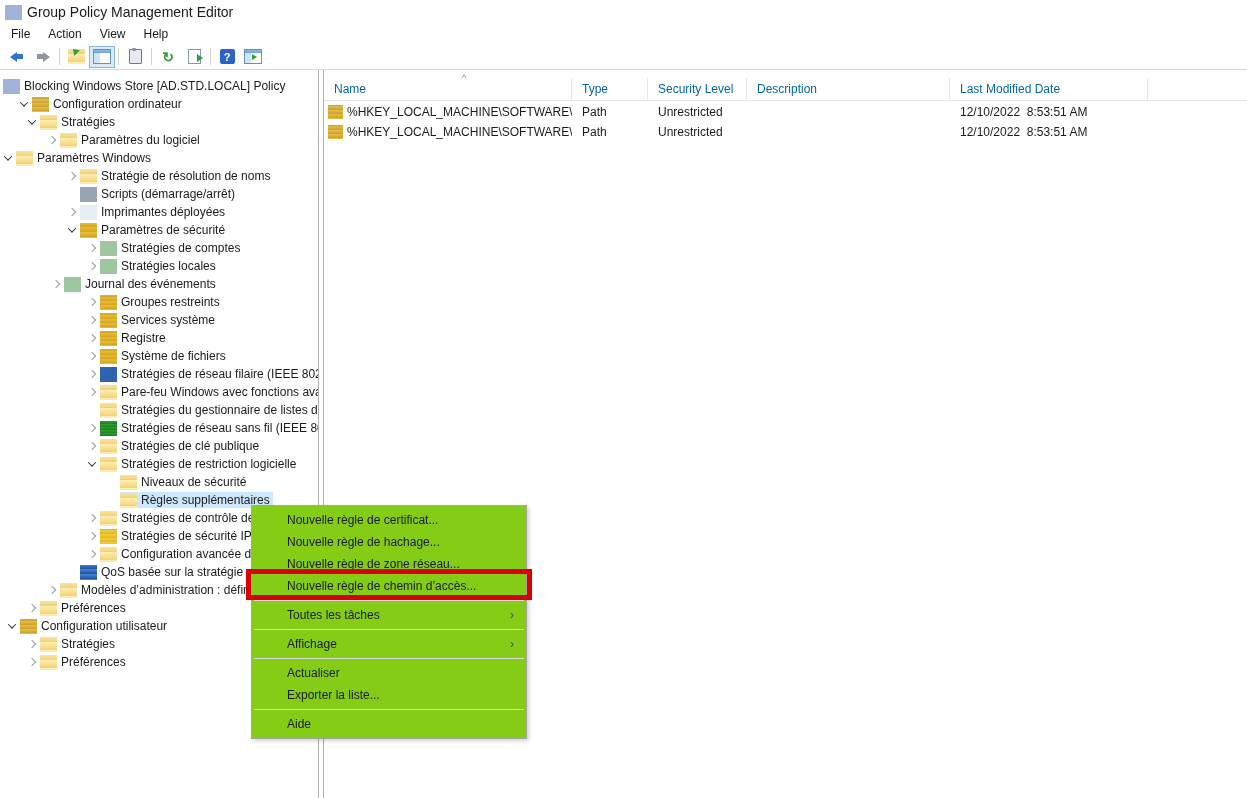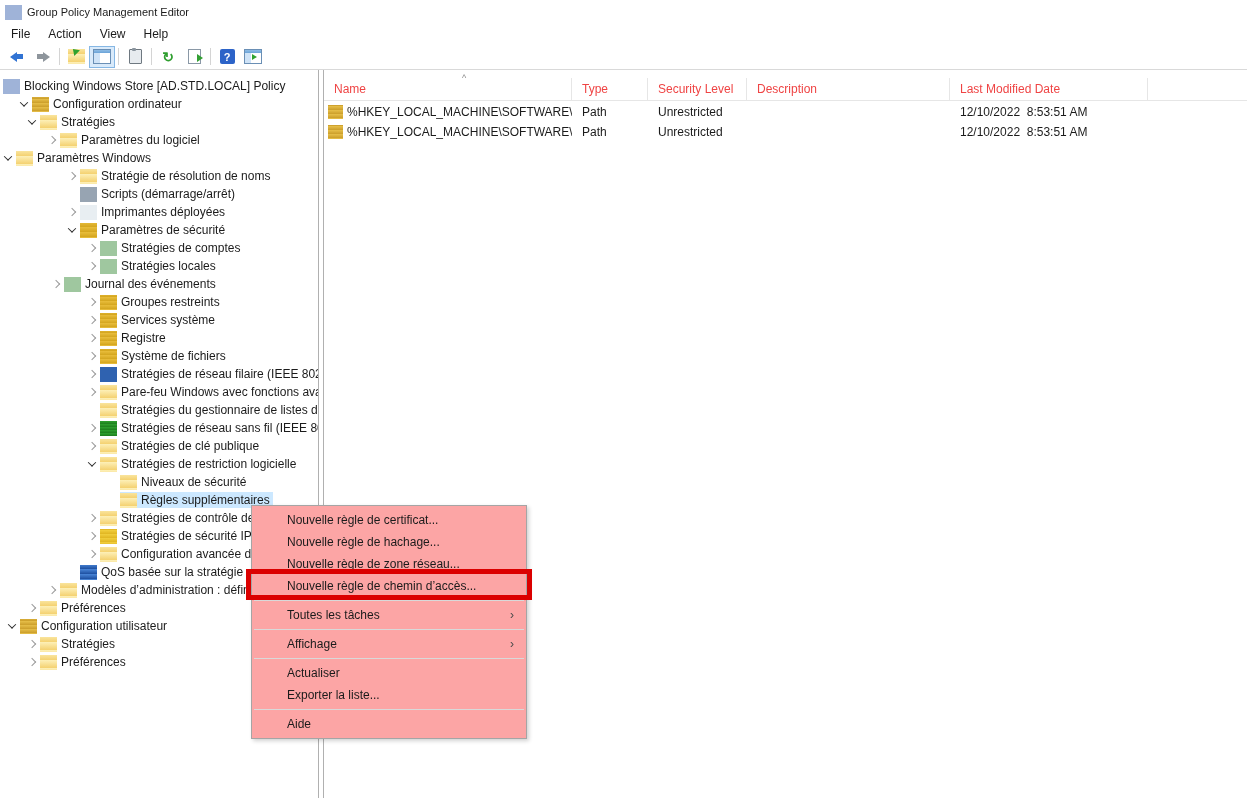--- a/index.html
+++ b/index.html
@@ -3,21 +3,21 @@
 <meta charset="utf-8">
 <style>
   html,body{margin:0;padding:0}
   body{
     width:1247px;height:798px;overflow:hidden;position:relative;
     background:#ffffff;color:#1b1b1b;
     font-family:"Liberation Sans", sans-serif;font-size:12px;
   }
   
   .titlebar{height:24px;display:flex;align-items:center;padding-left:5px;gap:5px}
-  .titlebar .title{font-size:11px}
+  .titlebar .title{font-size:14px}
   .menubar{height:20px;display:flex;align-items:center;padding-left:2px}
   .menubar .mitem{padding:2px 9px;cursor:default}
   .toolbar{height:25px;display:flex;align-items:center;padding-left:4px;border-bottom:1px solid #d9d9d9}
   .tb{width:26px;height:22px;display:flex;align-items:center;justify-content:center;position:relative;box-sizing:border-box}
   .tb.active{background:#d9eafa;border:1px solid #86b7e4}
   .tsep{width:1px;height:17px;background:#d4d4d4;margin:0 3px}
   .arr{position:relative;width:14px;height:10px;display:inline-block}
   .arr-l::before{content:"";position:absolute;left:0;top:0;border-top:5px solid transparent;border-bottom:5px solid transparent;border-right:7px solid #3173d3}
   .arr-l::after{content:"";position:absolute;left:6px;top:2.5px;width:7px;height:5px;background:#3173d3}
   .arr-r::before{content:"";position:absolute;right:0;top:0;border-top:5px solid transparent;border-bottom:5px solid transparent;border-left:7px solid #8e959c}
@@ -137,29 +137,29 @@
   .trow{height:18px;display:flex;align-items:center;white-space:nowrap;cursor:default}
   .chev{width:16px;flex:none;display:flex;align-items:center;justify-content:center}
   .chev::before{content:"";width:5px;height:5px;border-right:1.4px solid #444;border-bottom:1.4px solid #444}
   .chev.c::before{transform:rotate(-45deg);border-color:#9a9a9a}
   .chev.e::before{transform:rotate(45deg) translate(-1px,-1px);border-color:#2b2b2b}
   .chev.n::before{display:none}
   .tlabel{padding:1px 3px 1px 1px}
   .selwrap{display:flex;align-items:center;background:#cce8ff}
   
   .lheader{display:flex;height:22px;align-items:center;border-bottom:1px solid #e6e6e6;position:relative;margin-top:4px}
-  .hcell{box-sizing:border-box;height:22px;display:flex;align-items:center;padding-left:10px;border-right:1px solid #e6e6e6;color:#ef4444}
+  .hcell{box-sizing:border-box;height:22px;display:flex;align-items:center;padding-left:10px;border-right:1px solid #e6e6e6;color:#0369a1}
   .sortmark{position:absolute;left:138px;top:-5px;font-size:9px;color:#8a8a8a}
   .lrow{display:flex;height:19px;align-items:center;margin-top:1px}
   .lcell{box-sizing:border-box;padding-left:10px;overflow:hidden;white-space:nowrap}
   .lcell.namec{display:flex;align-items:center;padding-left:4px}
   .w-name{width:248px}.w-type{width:76px}.w-sec{width:99px}.w-desc{width:203px}.w-date{width:198px;white-space:pre}
   
   .ctxmenu{position:absolute;left:251px;top:505px;width:276px;box-sizing:border-box;
-    background:#fca5a5;border:1px solid #a5a5a5;box-shadow:2px 2px 4px rgba(0,0,0,.18);
+    background:#84cc16;border:1px solid #a5a5a5;box-shadow:2px 2px 4px rgba(0,0,0,.18);
     padding:3px 0;z-index:10}
   .cmi{height:22px;display:flex;align-items:center;padding-left:35px;padding-right:8px;position:relative;cursor:default}
   .cmi .sub{position:absolute;right:12px;color:#4a4a4a;font-size:12px}
   .cmsep{border-top:1px solid #d9d9d9;margin:3px 2px}
   
   .redbox{position:absolute;left:246px;top:569px;width:286px;height:31px;box-sizing:border-box;
     border:5px solid #db0000;z-index:20;pointer-events:none}
 </style>
 </head>
 <body>

